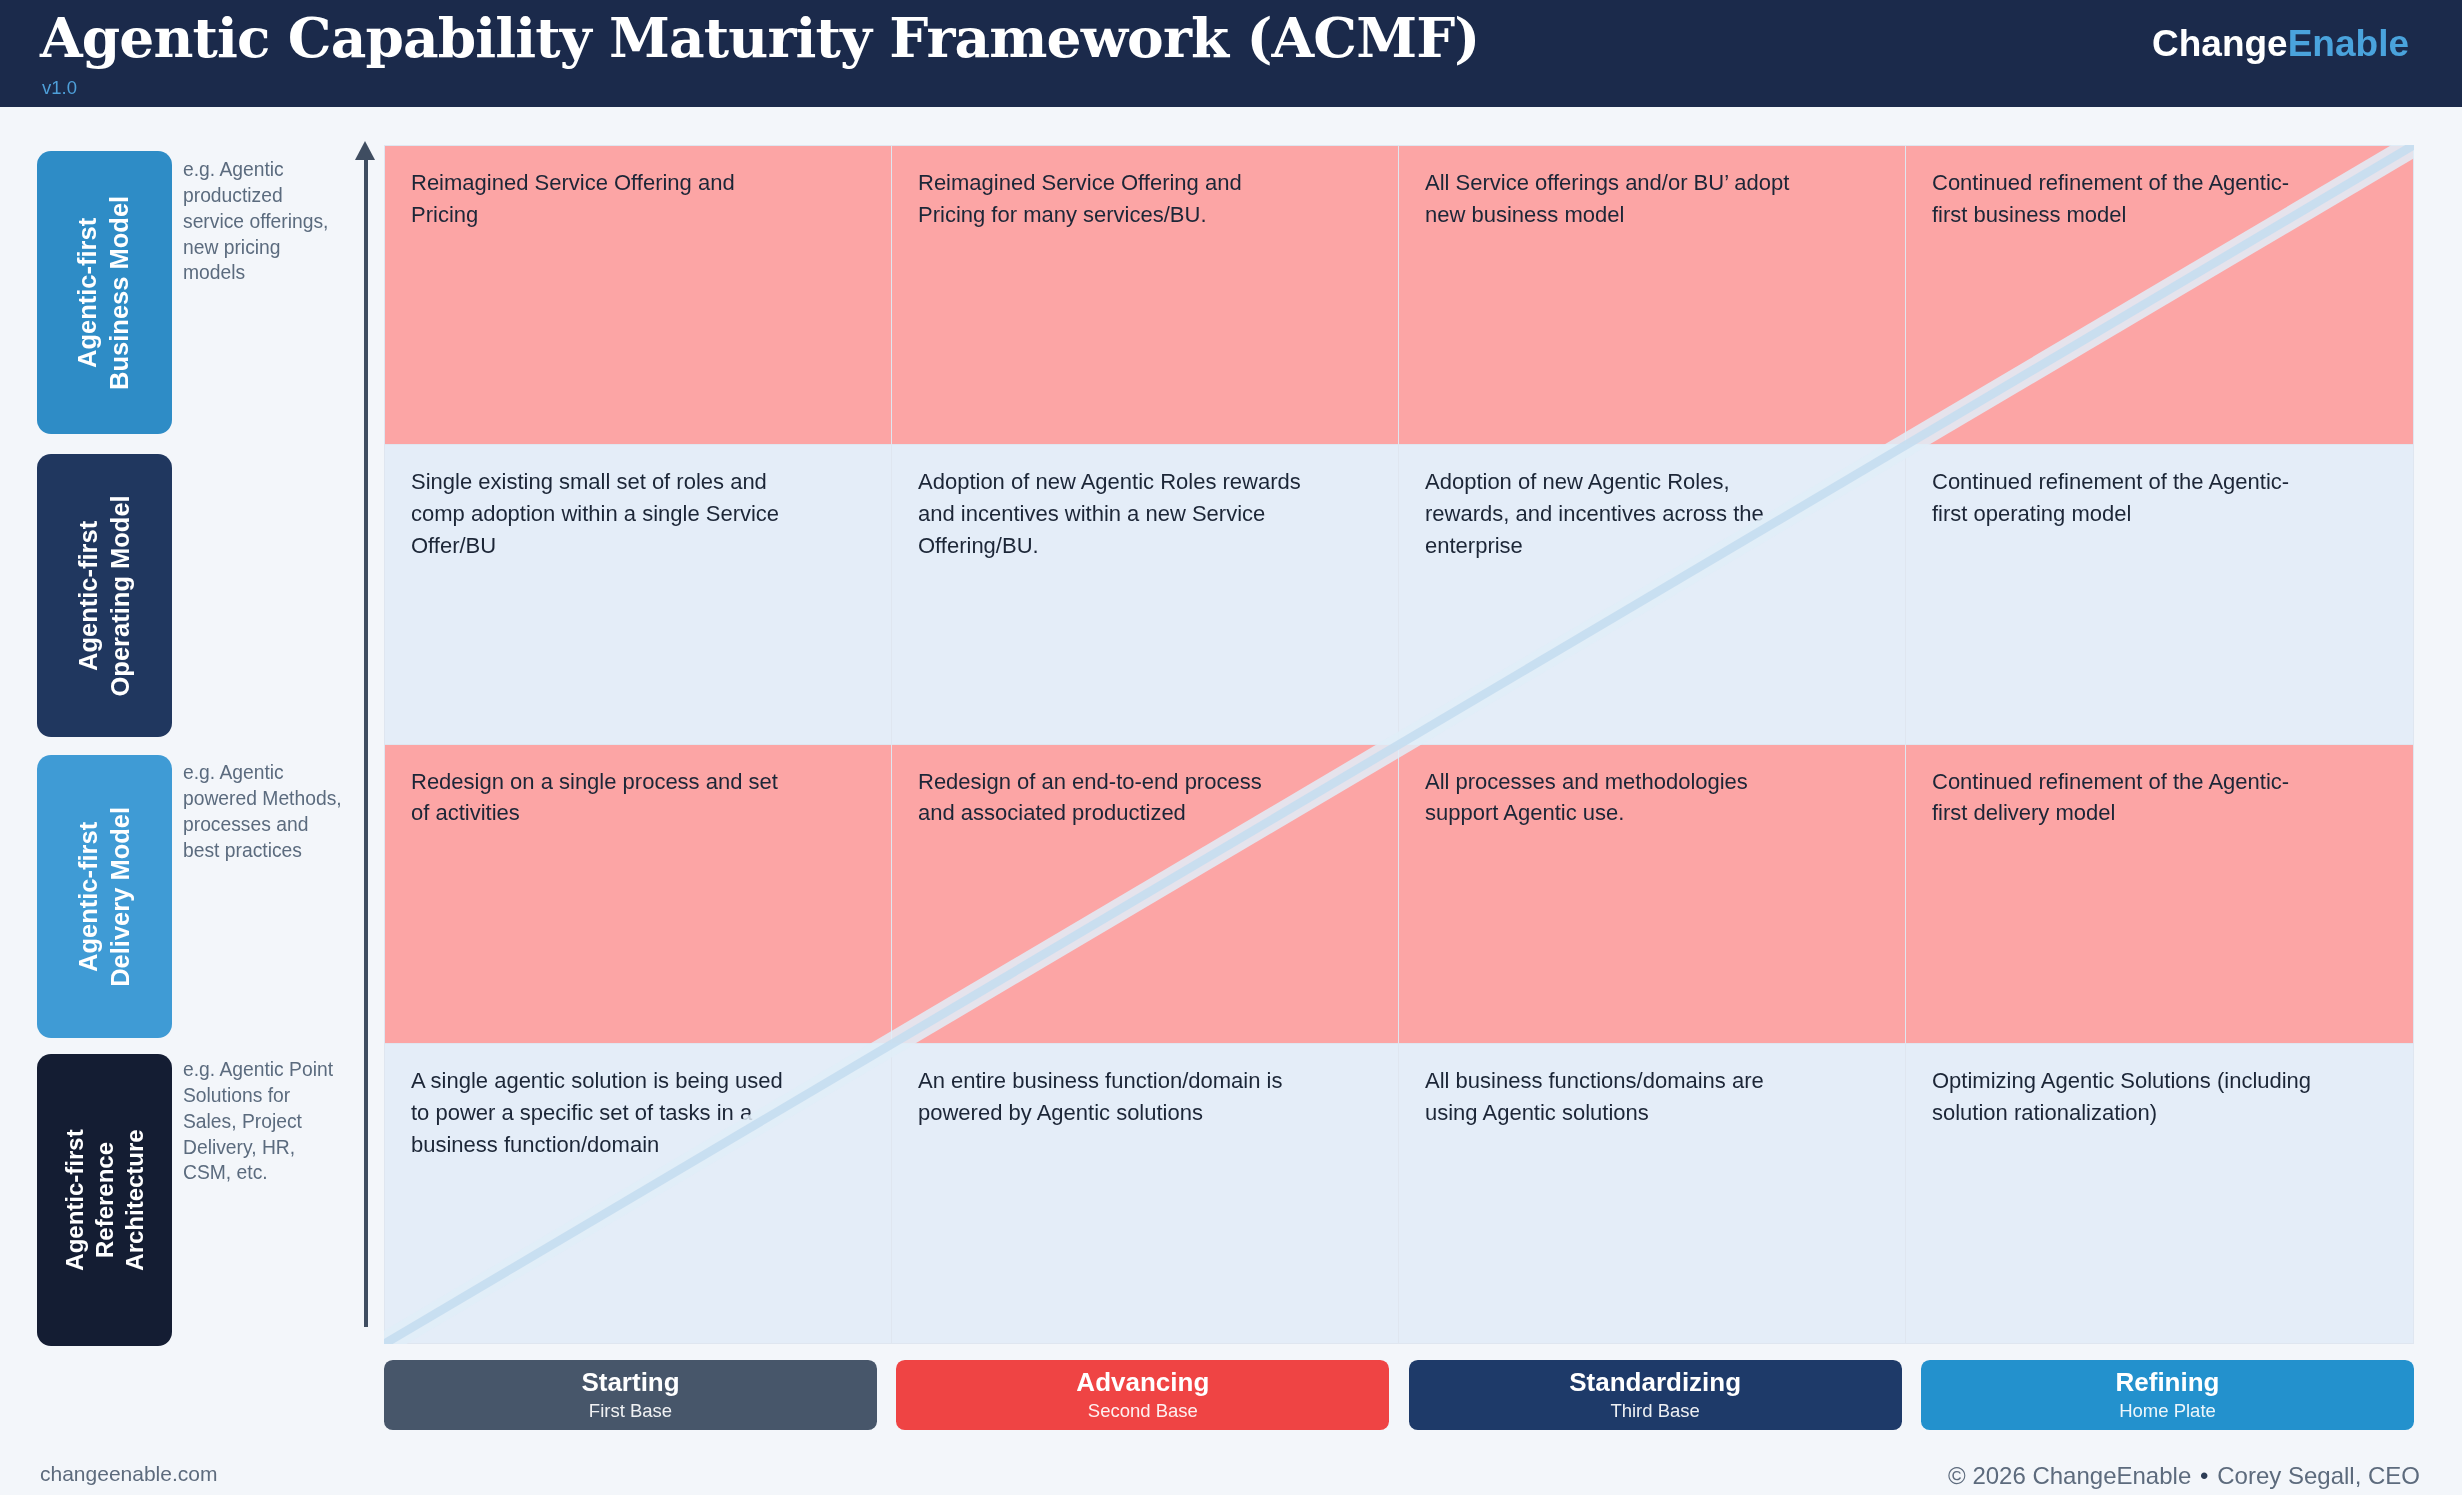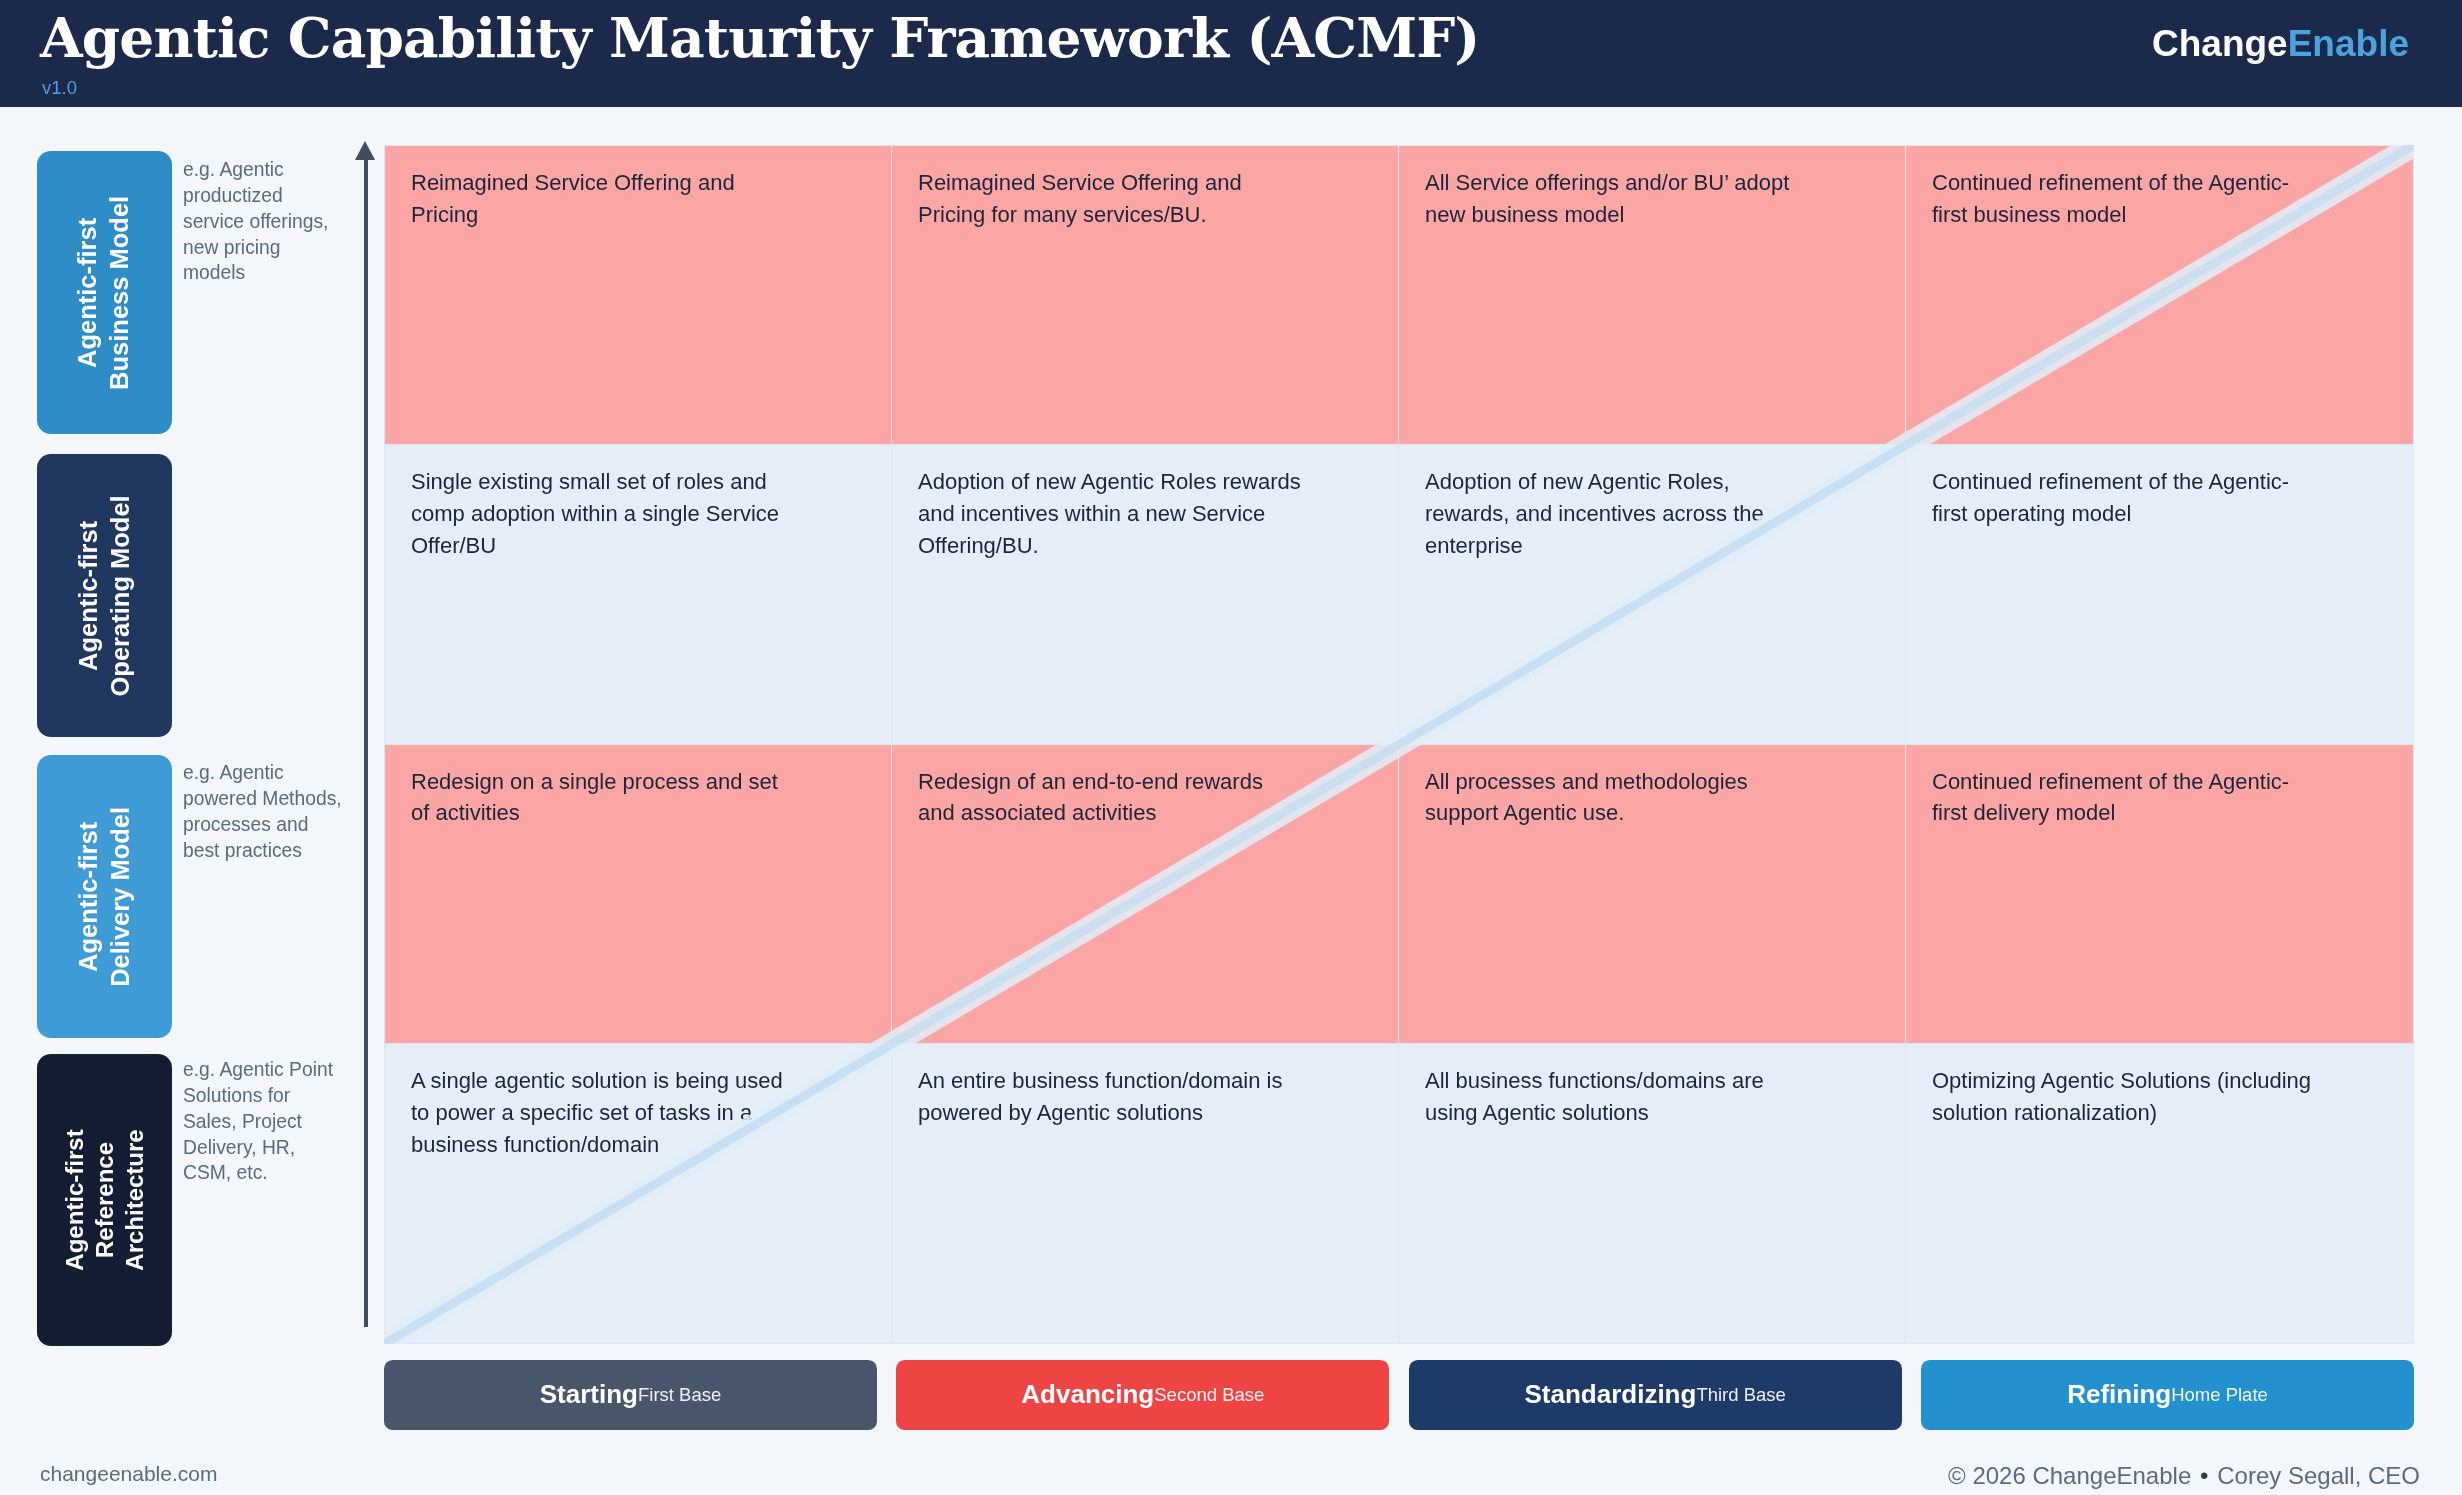--- a/index.html
+++ b/index.html
@@ -70,21 +70,21 @@
 
   .diagonal { position:absolute; left:384px; top:145px; width:2030px; height:1199px; pointer-events:none; }
 
   
   .stages {
     position:absolute; left:384px; top:1360px; width:2030px; height:70px;
     display:grid; grid-template-columns:repeat(4,1fr); gap:19.3px;
   }
   .stage {
     border-radius:8.8px; color:#ffffff;
-    display:flex; flex-direction:row; align-items:center; justify-content:center;
+    display:flex; flex-direction:column; align-items:center; justify-content:center;
   }
   .stage .stage-title { font-size:26px; font-weight:bold; line-height:1.2; }
   .stage .stage-sub { font-size:18.5px; opacity:0.92; line-height:1.3; }
 
   
   .footer-left  { position:absolute; left:40px;  top:1462px; font-size:21px; color:#5d6b7d; }
   .footer-right { position:absolute; right:42px; top:1462px; font-size:24px; color:#5d6b7d; }
   .footer-right .dot { color:#2c3c55; padding:0 8.8px; }
 </style>
 </head>
@@ -155,21 +155,21 @@
         <p>Adoption of new Agentic Roles, rewards, and incentives across the enterprise</p>
       </div>
     <div class="grid-cell band-b last-col">
         <p>Continued refinement of the Agentic-first operating model</p>
       </div>
 
     <div class="grid-cell band-a">
         <p>Redesign on a single process and set of activities</p>
       </div>
     <div class="grid-cell band-a">
-        <p>Redesign of an end-to-end rewards and associated activities</p>
+        <p>Redesign of an end-to-end process and associated productized</p>
       </div>
     <div class="grid-cell band-a">
         <p>All processes and methodologies support Agentic use.</p>
       </div>
     <div class="grid-cell band-a last-col">
         <p>Continued refinement of the Agentic-first delivery model</p>
       </div>
 
     <div class="grid-cell band-b last-row">
         <p>A single agentic solution is being used to power a specific set of tasks in a business function/domain</p>

